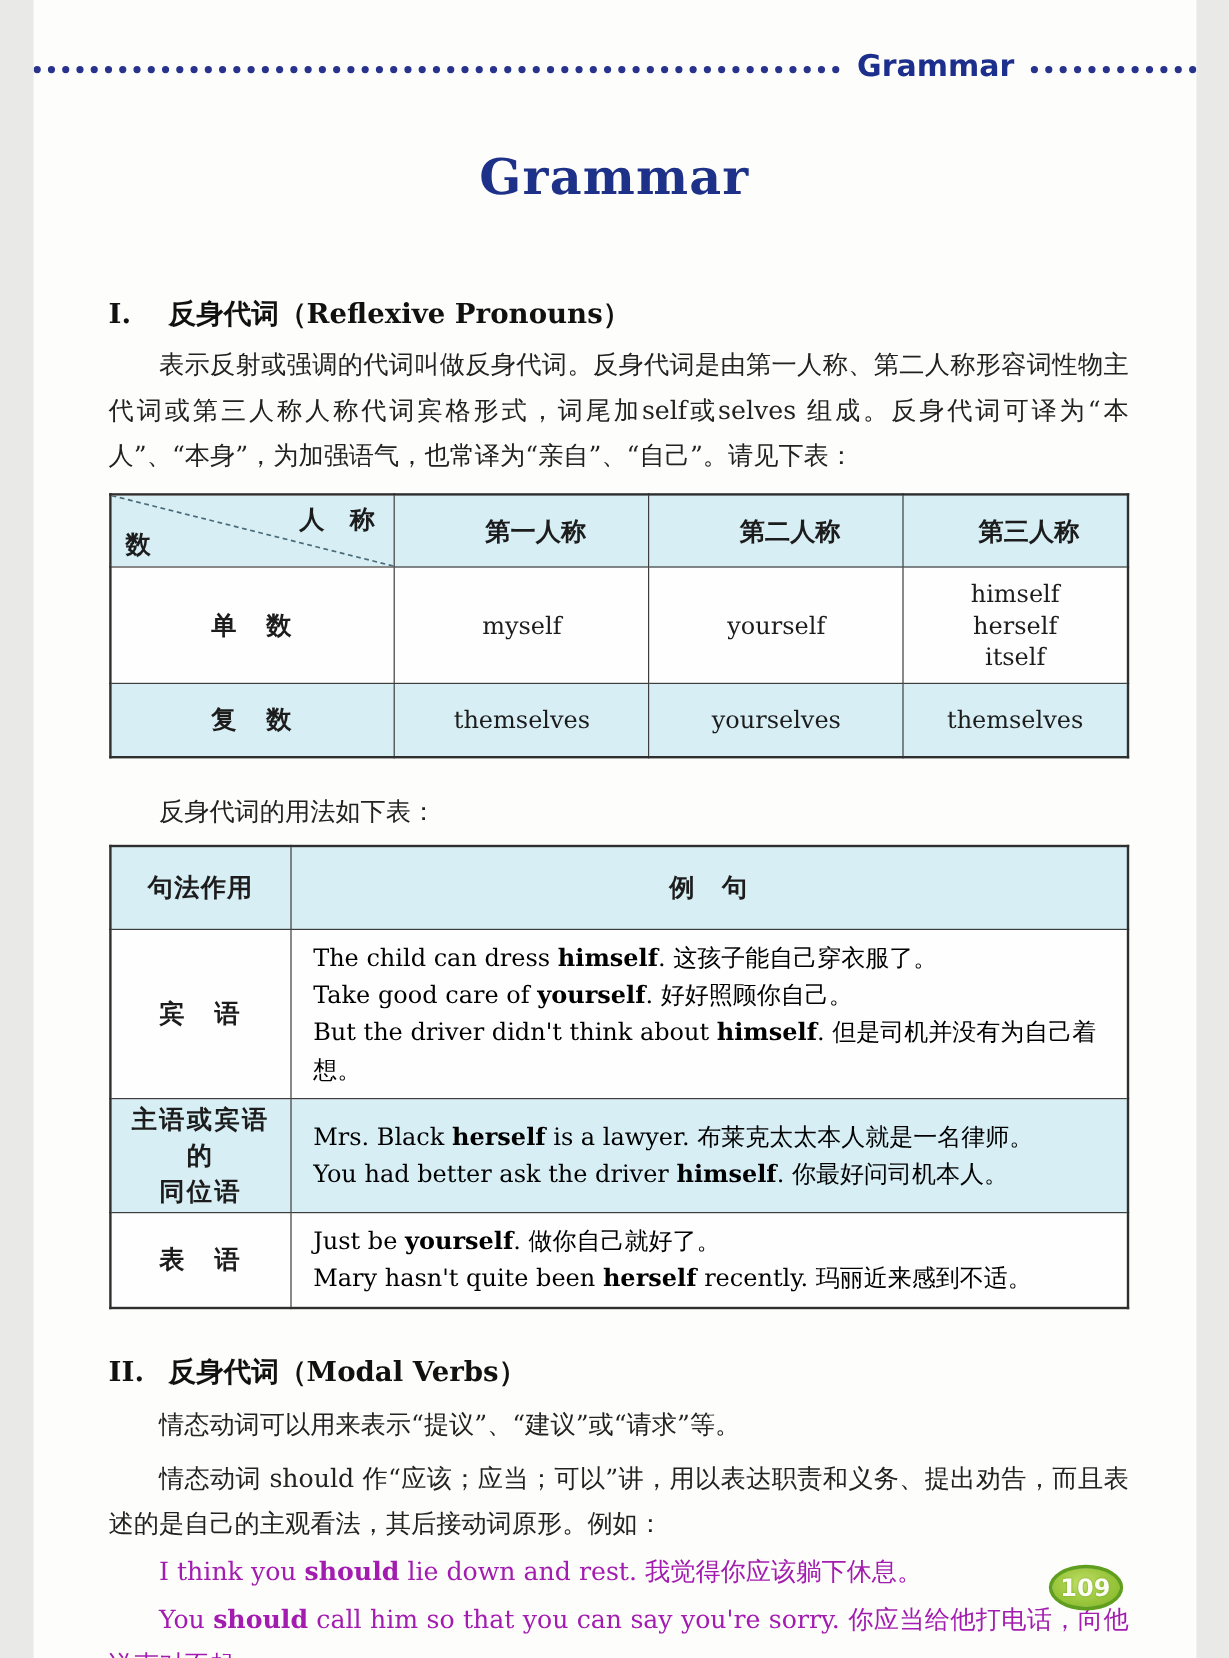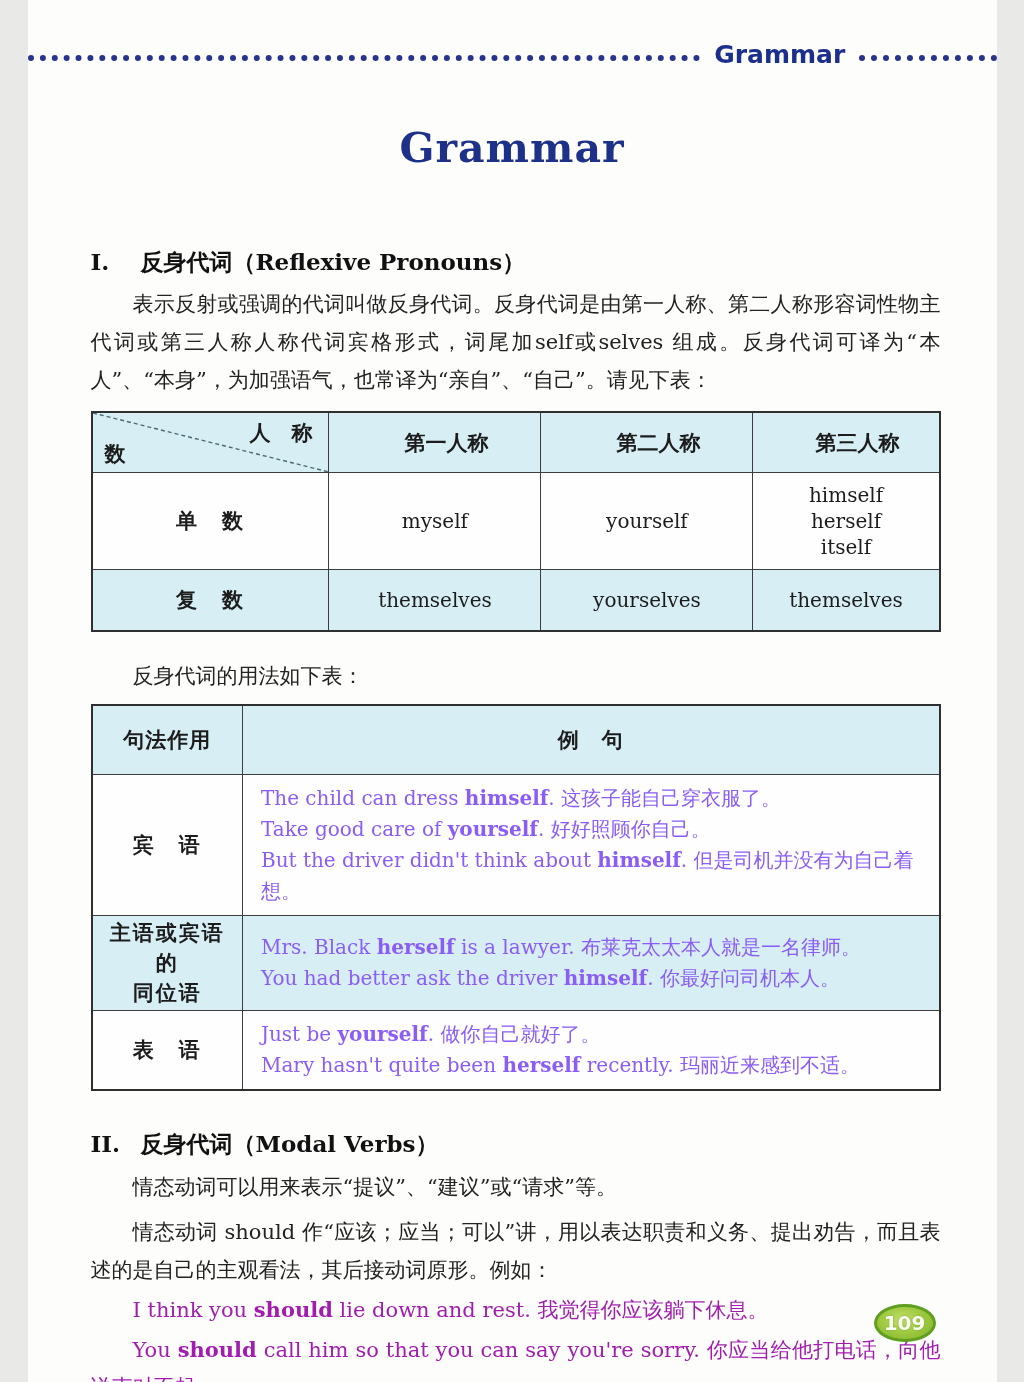--- a/index.html
+++ b/index.html
@@ -87,21 +87,21 @@
     padding-left:2em;
     font-size:21px; line-height:28px; color:#222;
   }
 
   
   .usage-table col.c1 { width:17.8%; }
   .usage-table col.c2 { width:82.2%; }
   .usage-table .head td { height:64px; font-weight:bold; font-size:21px; letter-spacing:1px; }
   .role-cell { font-weight:bold; font-size:21px; letter-spacing:2px; white-space:pre-line; line-height:30px; }
   .ex-cell { text-align:left; padding:8px 10px 8px 18px; }
-  .ex-line { font-size:20px; line-height:31px; color:#8b5cf6; }
+  .ex-line { font-size:20px; line-height:31px; color:#000000; }
 
   
   .p-tight { margin-top:10px; line-height:36px; }
   .example { margin:2px 0 0 0; font-size:21px; line-height:37px; text-align:justify; color:#a21caf; }
 
   
   .page-badge {
     position:absolute; left:846px; top:1304px;
     width:62px; height:38px;
     border-radius:50%;

